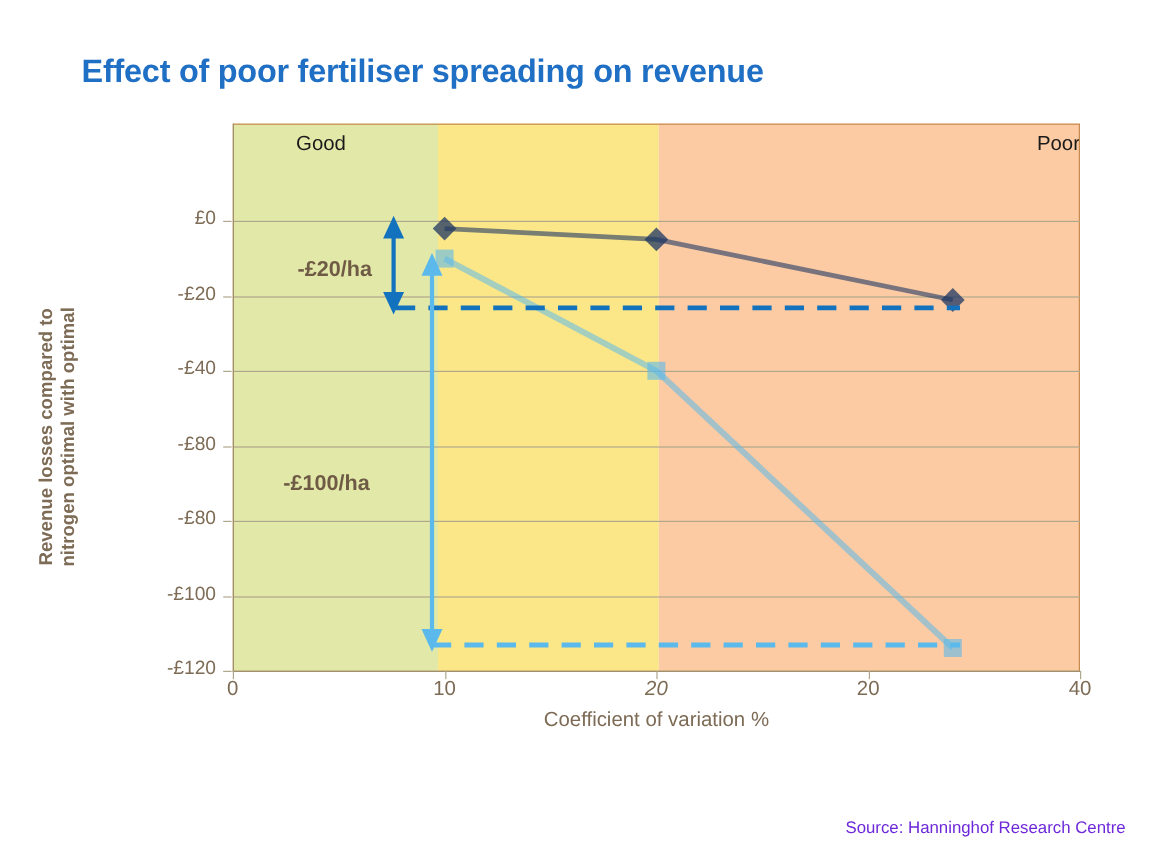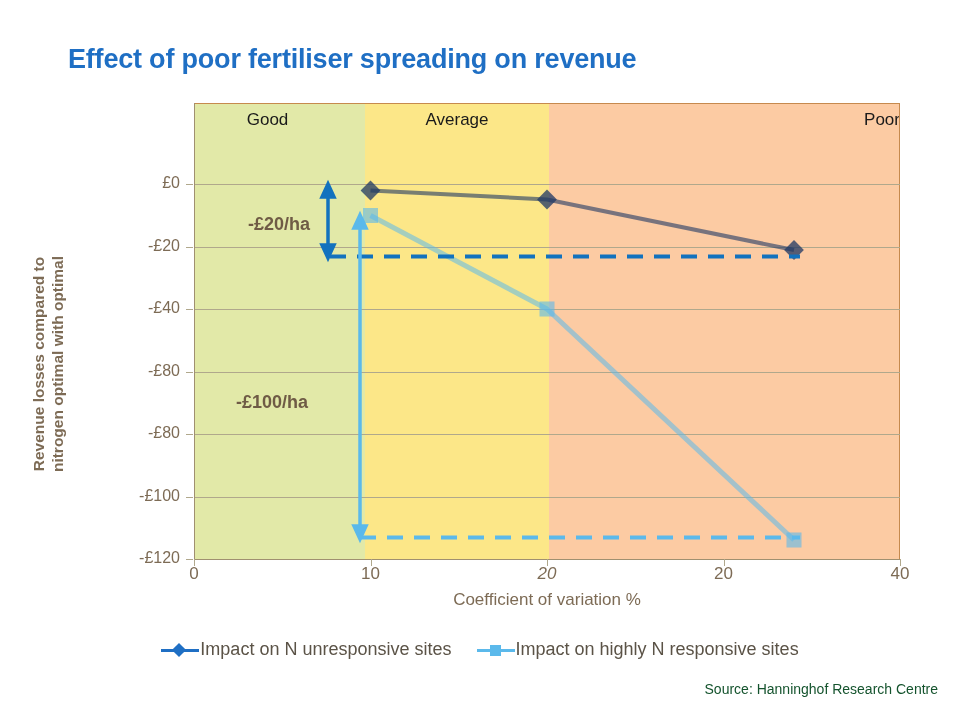--- a/index.html
+++ b/index.html
@@ -184,21 +184,21 @@
   }
   .lm-square {
     left: 13px; top: 2px;
     width: 11px; height: 11px;
   }
   .source {
     position: absolute;
     right: 22px;
     top: 681px;
     font-size: 14px;
-    color: #14532d;
+    color: #6d28d9;
     white-space: nowrap;
   }
   svg.overlay {
     position: absolute;
     left: 0; top: 0;
     width: 960px;
     height: 720px;
     pointer-events: none;
   }
 </style>
@@ -207,21 +207,20 @@
 
 <div id="chart-root">
 
   <div class="chart-title">Effect of poor fertiliser spreading on revenue</div>
 
   <div class="band" style="left:194px;width:171px;height:457px;background:#E2E9A8;"></div>
   <div class="band" style="left:365px;width:184px;height:457px;background:#FCE788;"></div>
   <div class="band" style="left:549px;width:351px;height:457px;background:#FCCBA3;"></div>
 
   <div class="band-label" style="left:194px;width:147px;">Good</div>
-  <div class="band-label" style="left:365px;width:184px;">Average</div>
   <div class="band-label" style="left:549px;width:351px;text-align:right;">Poor</div>
 
   <div class="band-border"></div>
 
   <div class="gridline" style="left:194px;top:184px;"></div>
   <div class="gridline" style="left:194px;top:246.5px;"></div>
   <div class="gridline" style="left:194px;top:309px;"></div>
   <div class="gridline" style="left:194px;top:371.5px;"></div>
   <div class="gridline" style="left:194px;top:434px;"></div>
   <div class="gridline" style="left:194px;top:496.5px;"></div>
@@ -309,29 +308,15 @@
   <div class="annot" style="left:236px;top:392px;">-£100/ha</div>
 
   <div class="ylabel-wrap">
     <div class="ylabel-rot">
       <div>Revenue losses compared to</div>
       <div>nitrogen optimal with optimal</div>
     </div>
   </div>
   <div class="xlabel">Coefficient of variation %</div>
 
-  <div class="legend">
-    <div class="legend-item">
-      <span class="legend-mark">
-        <i class="lm-line" style="background:#1F6FC4;"></i>
-        <i class="lm-diamond" style="background:#1F6FC4;"></i>
-      </span><span class="lg-text">Impact on N unresponsive sites</span>
-    </div>
-    <div class="legend-item">
-      <span class="legend-mark">
-        <i class="lm-line" style="background:#5BB9EB;"></i>
-        <i class="lm-square" style="background:#5BB9EB;"></i>
-      </span><span class="lg-text">Impact on highly N responsive sites</span>
-    </div>
-  </div>
 
   <div class="source">Source: Hanninghof Research Centre</div>
 </div>
 
 </body></html>

